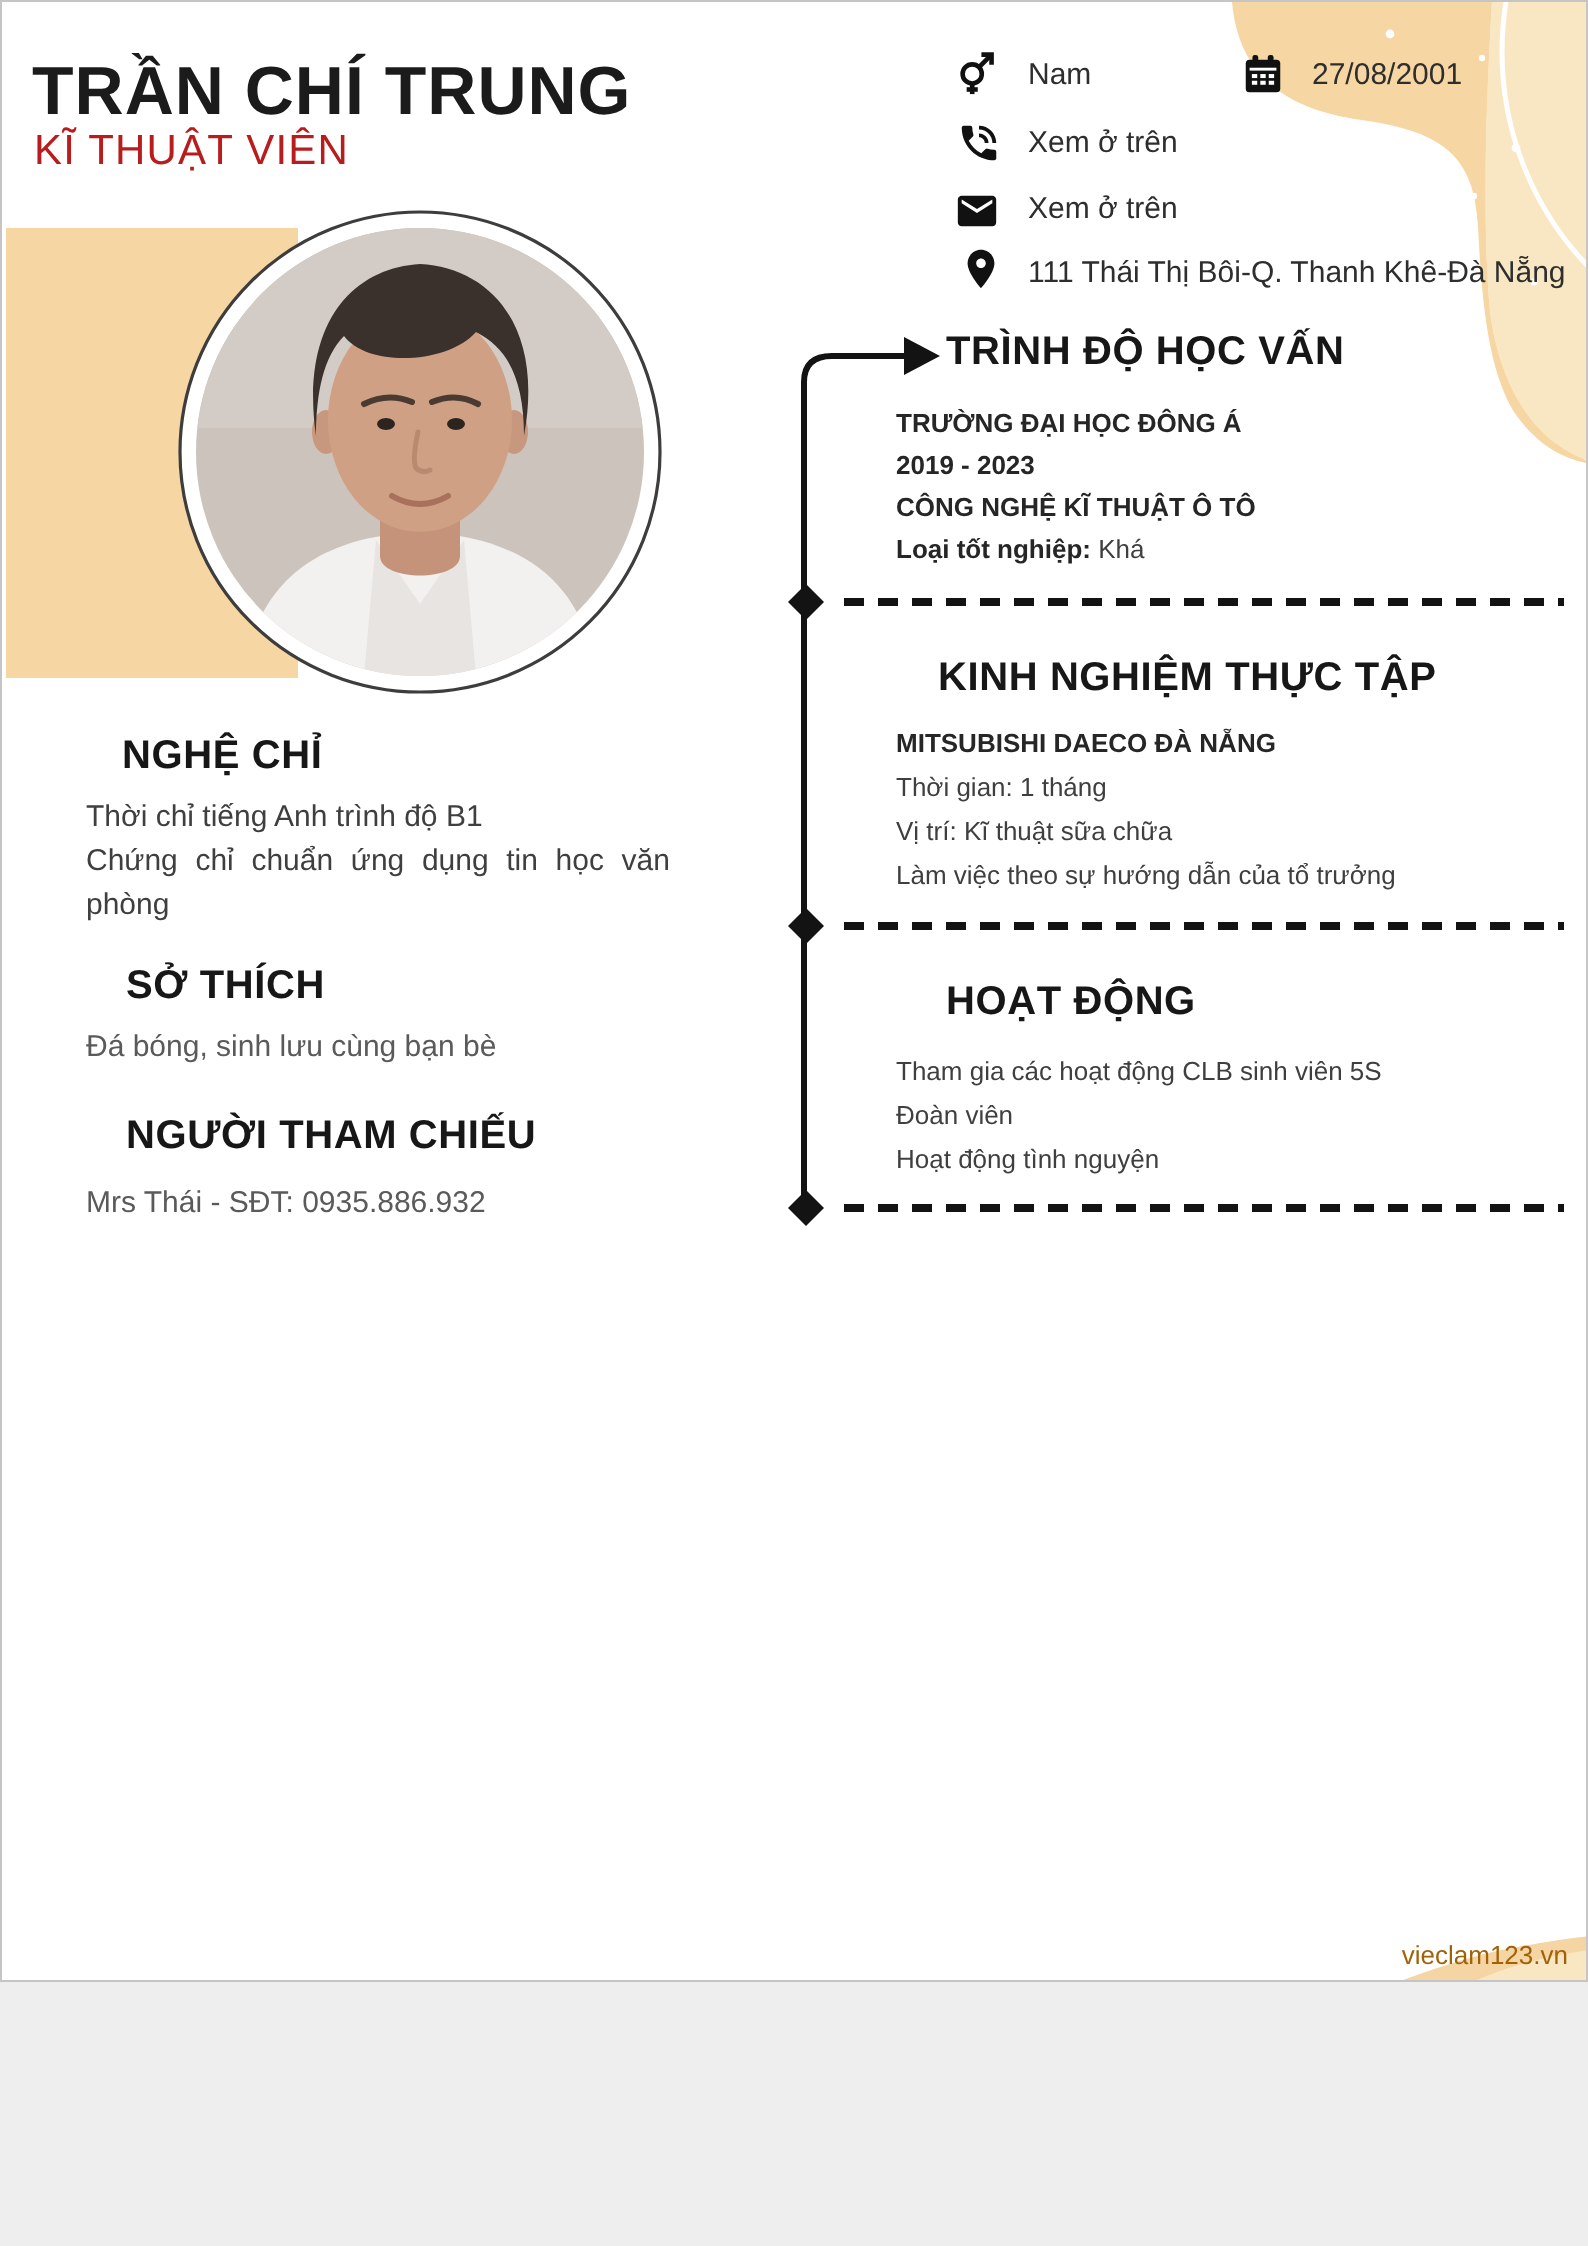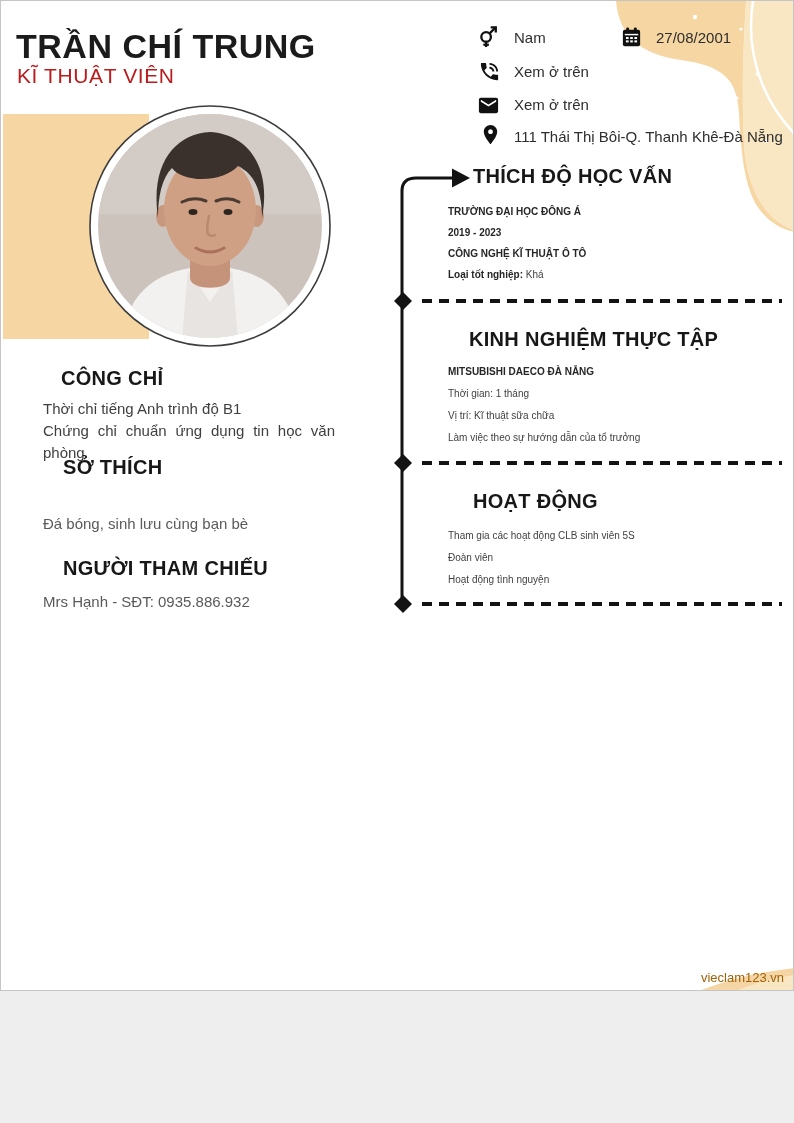--- a/index.html
+++ b/index.html
@@ -14,21 +14,21 @@
   .name{left:15px;top:26px;font-size:34px;font-weight:700;letter-spacing:.5px;color:#1b1b1b;}
   .job{left:16px;top:63px;font-size:21px;font-weight:400;letter-spacing:.6px;color:#b91c1c;}
   
   .photo-band{left:2px;top:113px;width:146px;height:225px;background:#F6D6A2;}
   .avatar{left:87px;top:103px;width:244px;height:244px;}
   
   .c-ico{width:23px;height:23px;}
   .c-txt{font-size:15px;color:#2e2e2e;white-space:nowrap;}
   
   .sec-h{font-size:20px;font-weight:700;letter-spacing:.3px;color:#171717;white-space:nowrap;}
-  .r-body{font-size:10px;line-height:21px;color:#3f3f3f;width:345px;}
+  .r-body{font-size:13px;line-height:21px;color:#3f3f3f;width:345px;}
   .r-body.lh22{line-height:22px;}
   .b{font-weight:700;color:#262626;}
   
   .l-body{font-size:15px;line-height:22px;color:#3f3f3f;width:292px;}
   .just{text-align:justify;}
   .muted{color:#5a5a5a;}
   .watermark{right:9px;bottom:5px;font-size:13px;color:#a16207;}
 </style>
 </head>
 <body>
@@ -149,21 +149,21 @@
       <polygon points="402,453 411,462 402,471 393,462"></polygon>
       <polygon points="402,594 411,603 402,612 393,603"></polygon>
     </g>
     <g stroke="#131313" stroke-width="4" stroke-dasharray="10 7">
       <line x1="421" y1="300" x2="781" y2="300"></line>
       <line x1="421" y1="462" x2="781" y2="462"></line>
       <line x1="421" y1="603" x2="781" y2="603"></line>
     </g>
   </svg>
 
-  <div class="abs sec-h" style="left:472px;top:164px">THÍCH ĐỘ HỌC VẤN</div>
+  <div class="abs sec-h" style="left:472px;top:164px">TRÌNH ĐỘ HỌC VẤN</div>
   <div class="abs r-body" style="left:447px;top:200px">
     <div class="b">TRƯỜNG ĐẠI HỌC ĐÔNG Á</div>
     <div class="b">2019 - 2023</div>
     <div class="b">CÔNG NGHỆ KĨ THUẬT Ô TÔ</div>
     <div><span class="b">Loại tốt nghiệp:</span> <span>Khá</span></div>
   </div>
 
   <div class="abs sec-h" style="left:468px;top:327px">KINH NGHIỆM THỰC TẬP</div>
   <div class="abs r-body lh22" style="left:447px;top:360px">
     <div class="b">MITSUBISHI DAECO ĐÀ NẴNG</div>
@@ -172,27 +172,27 @@
     <div>Làm việc theo sự hướng dẫn của tổ trưởng</div>
   </div>
 
   <div class="abs sec-h" style="left:472px;top:489px">HOẠT ĐỘNG</div>
   <div class="abs r-body lh22" style="left:447px;top:524px">
     <div>Tham gia các hoạt động CLB sinh viên 5S</div>
     <div>Đoàn viên</div>
     <div>Hoạt động tình nguyện</div>
   </div>
 
-  <div class="abs sec-h" style="left:60px;top:366px">CÔNG CHỈ</div>
+  <div class="abs sec-h" style="left:60px;top:366px">NGHỆ CHỈ</div>
   <div class="abs l-body" style="left:42px;top:397px">
     <div class="just">Thời chỉ tiếng Anh trình độ B1</div>
     <div class="just">Chứng chỉ chuẩn ứng dụng tin học văn phòng</div>
   </div>
 
-  <div class="abs sec-h" style="left:62px;top:455px">SỞ THÍCH</div>
+  <div class="abs sec-h" style="left:62px;top:481px">SỞ THÍCH</div>
   <div class="abs l-body muted" style="left:42px;top:512px">Đá bóng, sinh lưu cùng bạn bè</div>
 
   <div class="abs sec-h" style="left:62px;top:556px">NGƯỜI THAM CHIẾU</div>
-  <div class="abs l-body muted" style="left:42px;top:590px">Mrs Hạnh - SĐT: 0935.886.932</div>
+  <div class="abs l-body muted" style="left:42px;top:590px">Mrs Thái - SĐT: 0935.886.932</div>
 
   <div class="abs watermark">vieclam123.vn</div>
 
 </div>
 
 </body></html>

